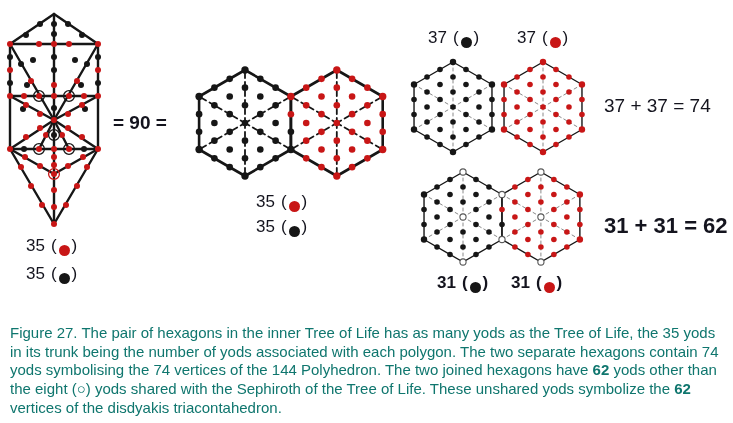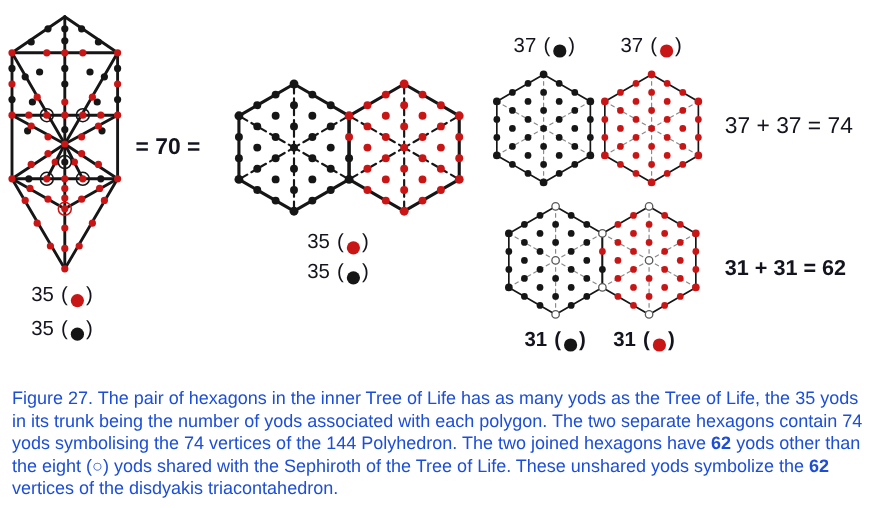--- a/index.html
+++ b/index.html
@@ -6,21 +6,21 @@
   #page{position:relative;width:733px;height:423px;background:#fff;overflow:hidden;
         font-family:"Liberation Sans",sans-serif;}
   svg{position:absolute;overflow:visible;}
   .lbl{position:absolute;display:flex;align-items:flex-end;font-size:17px;color:#14141e;white-space:nowrap;}
   .lbl .num{margin-right:5px;}
   .lbl .par{margin:0 1px;}
   .pdot{width:11px;height:11px;border-radius:50%;display:inline-block;margin:0 1px;}
   .eq{position:absolute;font-size:19px;color:#14141e;white-space:nowrap;}
   .bold{font-weight:bold;}
   .caption{position:absolute;left:10px;top:324px;width:716px;
-           font-size:15px;line-height:1.245;color:#1d4ed8;}
+           font-size:15px;line-height:1.245;color:#0f766e;}
 </style>
 </head>
 <body>
 
 <div id="page">
 
   <svg style="left:0;top:0;width:112px;height:232px" viewBox="0 0 112 232">
       <g>
         <line x1="54" y1="14" x2="10" y2="44" stroke="#161616" stroke-width="2.4" stroke-linecap="round"></line>
         <line x1="54" y1="14" x2="98" y2="44" stroke="#161616" stroke-width="2.4" stroke-linecap="round"></line>
@@ -132,21 +132,21 @@
       <span class="pdot" style="background: rgb(200, 22, 22);"></span>
       <span class="par">)</span>
   </div>
   <div class="lbl" style="left:26px;top:264px">
     <span class="num">35</span>
       <span class="par">(</span>
       <span class="pdot" style="background: rgb(22, 22, 22);"></span>
       <span class="par">)</span>
   </div>
 
-  <div class="eq bold" style="left:113px;top:112px">= 70 =</div>
+  <div class="eq bold" style="left:113px;top:112px">= 90 =</div>
 
   <svg style="left:192px;top:64px;width:196px;height:118px" viewBox="192 64 196 118">
       <g>
         <line x1="245" y1="70" x2="290.89934640057527" y2="96.5" stroke="#161616" stroke-width="2.6" stroke-linecap="round"></line>
         <line x1="290.89934640057527" y1="96.5" x2="290.89934640057527" y2="149.5" stroke="#161616" stroke-width="2.6" stroke-linecap="round"></line>
         <line x1="290.89934640057527" y1="149.5" x2="245" y2="176" stroke="#161616" stroke-width="2.6" stroke-linecap="round"></line>
         <line x1="245" y1="176" x2="199.10065359942473" y2="149.5" stroke="#161616" stroke-width="2.6" stroke-linecap="round"></line>
         <line x1="199.10065359942473" y1="149.5" x2="199.10065359942476" y2="96.5" stroke="#161616" stroke-width="2.6" stroke-linecap="round"></line>
         <line x1="199.10065359942476" y1="96.5" x2="245" y2="70" stroke="#161616" stroke-width="2.6" stroke-linecap="round"></line>
         <line x1="245" y1="123" x2="245" y2="70" stroke="#161616" stroke-width="1.8" stroke-linecap="round" stroke-dasharray="5,4"></line>
@@ -486,17 +486,17 @@
       <span class="pdot" style="background: rgb(22, 22, 22);"></span>
       <span class="par">)</span>
   </div>
   <div class="lbl bold" style="left:511px;top:273px">
     <span class="num">31</span>
       <span class="par">(</span>
       <span class="pdot" style="background: rgb(200, 22, 22);"></span>
       <span class="par">)</span>
   </div>
 
-  <div class="eq bold" style="left:604px;top:213px;font-size:18px">31 + 31 = 62</div>
+  <div class="eq bold" style="left:604px;top:213px;font-size:22px">31 + 31 = 62</div>
 
   <div class="caption"><span>Figure 27. The pair of hexagons in the inner Tree of Life has as many yods as the Tree of Life, the 35 yods in its trunk being the number of yods associated with each polygon. The two separate hexagons contain 74 yods symbolising the 74 vertices of the 144 Polyhedron. The two joined hexagons have </span><b>62</b><span> yods other than the eight (○) yods shared with the Sephiroth of the Tree of Life. These unshared yods symbolize the </span><b>62</b><span> vertices of the disdyakis triacontahedron.</span></div>
 
 </div>
 
 </body></html>

